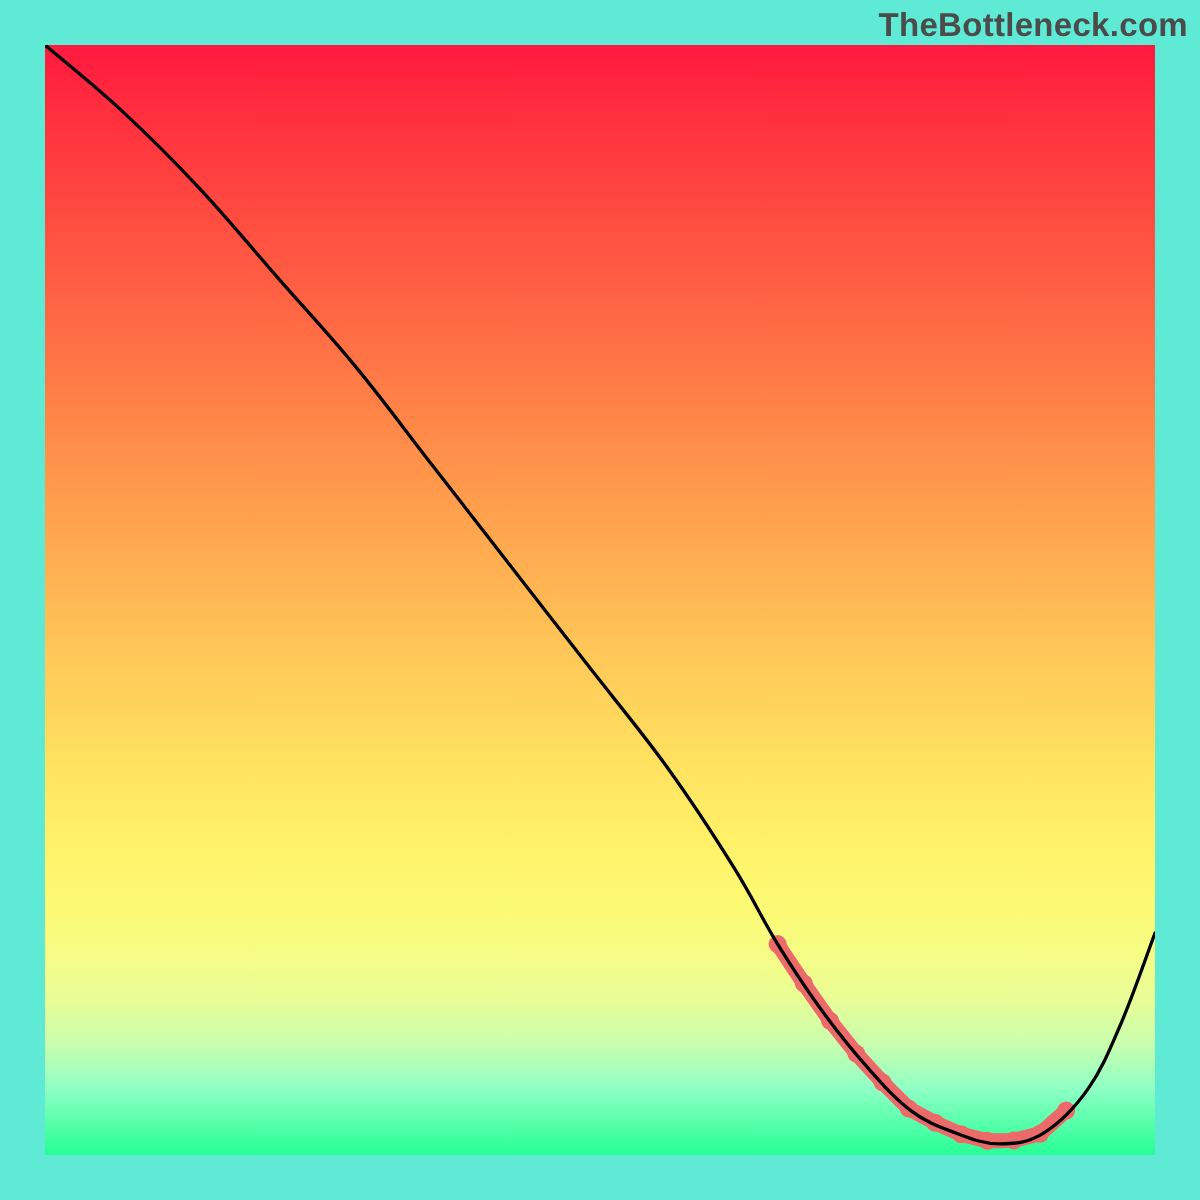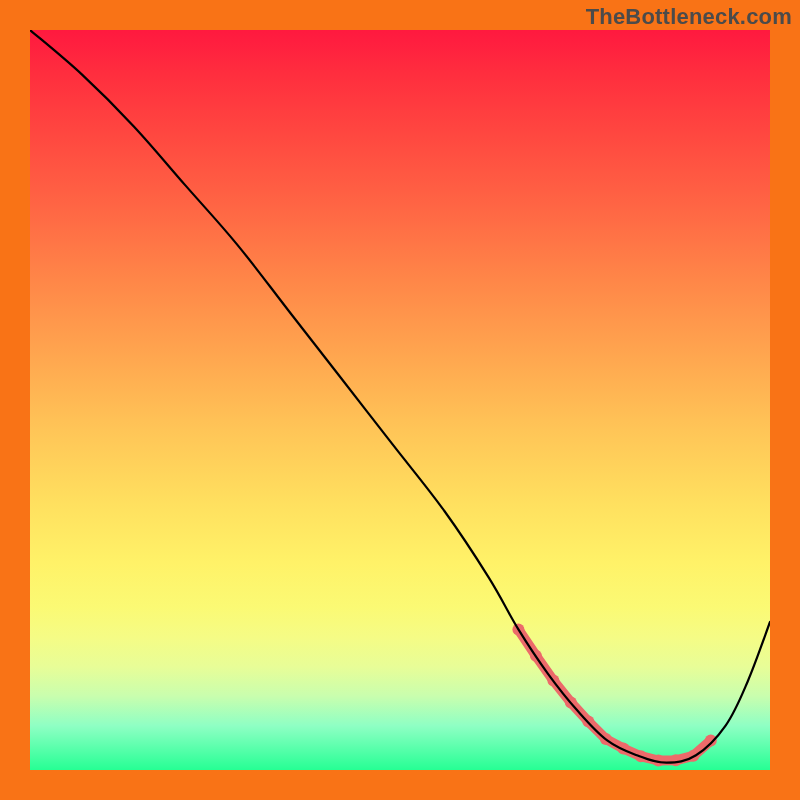--- a/index.html
+++ b/index.html
@@ -8,21 +8,21 @@
     width: 800px;
     height: 800px;
     background: #000;
     overflow: hidden;
     font-family: Arial, Helvetica, sans-serif;
   }
   .frame {
     position: relative;
     width: 800px;
     height: 800px;
-    background: #f97316;
+    background: #5eead4;
   }
   .watermark {
     position: absolute;
     top: 4px;
     right: 8px;
     color: #4b4b4b;
     font-size: 22px;
     font-weight: 600;
     letter-spacing: 0.2px;
     z-index: 10;

